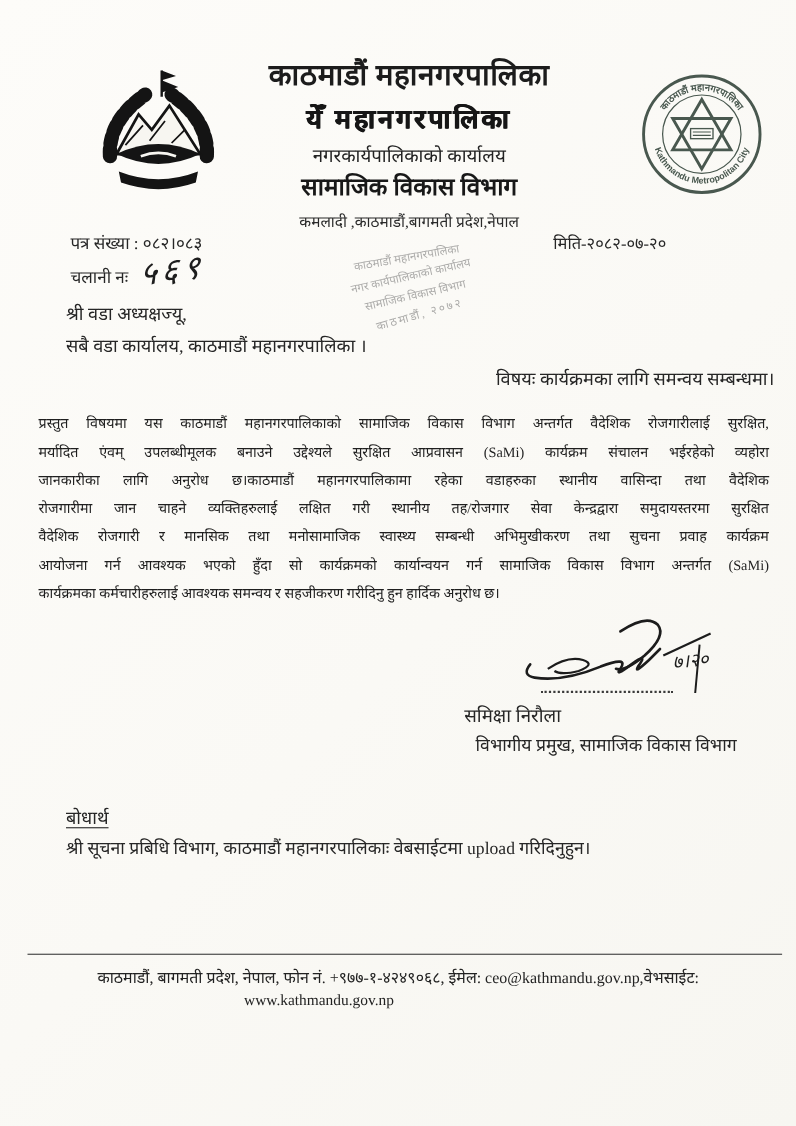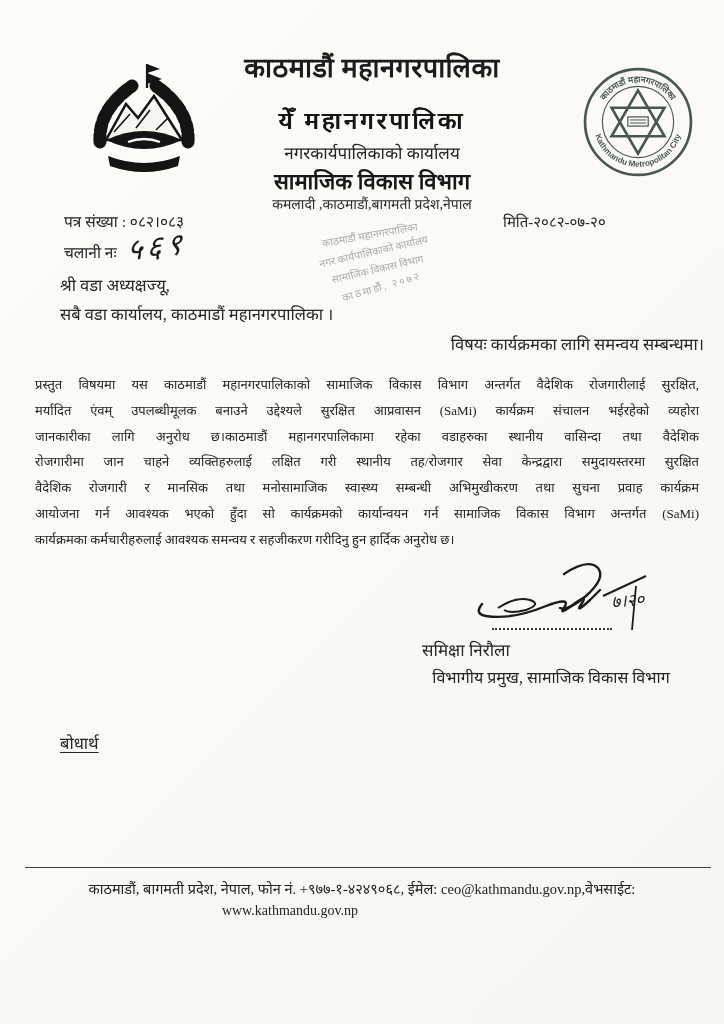--- a/index.html
+++ b/index.html
@@ -7,25 +7,25 @@
     position:relative;width:724px;height:1024px;margin:0 auto;
     background:linear-gradient(135deg,#fdfcf9 0%,#faf9f5 55%,#f7f6f1 100%);
     font-family:"Liberation Serif","DejaVu Serif",serif;
     color:#262626;overflow:hidden;
   }
   
   .emblem-left{position:absolute;left:84px;top:58px;width:120px;height:122px;}
   .seal-right{position:absolute;left:582px;top:66px;width:112px;height:112px;color:#49584f;}
   .header-center{position:absolute;left:152px;top:52px;width:440px;text-align:center;line-height:1.25;}
   .org-name{font-size:27px;font-weight:bold;letter-spacing:.5px;color:#1c1c1c;}
-  .org-newari{font-size:24px;font-weight:400;letter-spacing:3px;margin-top:20px;color:#161616;
+  .org-newari{font-size:24px;font-weight:700;letter-spacing:3px;margin-top:8px;color:#161616;
     text-shadow:.6px 0 #161616, -.4px 0 #161616;}
   .office{font-size:17px;margin-top:7px;color:#222;}
   .dept{font-size:22px;font-weight:bold;margin-top:4px;color:#181818;}
-  .addr{font-size:14px;margin-top:0;color:#2a2a2a;}
+  .addr{font-size:14px;margin-top:10px;color:#2a2a2a;}
   
   .stamp{
     position:absolute;left:272px;top:148px;width:190px;height:150px;
     transform:rotate(-13deg);color:rgba(105,105,105,.55);
     text-align:center;font-size:10.5px;line-height:1.7;pointer-events:none;
     display:flex;flex-direction:column;justify-content:flex-end;
   }
   .stamp div{white-space:nowrap;}
   .stamp .s1{transform:rotate(3deg);}
   .stamp .s4{letter-spacing:2px;transform:rotate(-3deg);}
@@ -157,18 +157,19 @@
       <path d="M135,40 L178,20" fill="none" stroke="#1c1c1c" stroke-width="2"></path>
       <path d="M168,30 L164,74" fill="none" stroke="#1c1c1c" stroke-width="1.8"></path>
       <text x="144" y="52" font-size="17" fill="#1c1c1c" transform="rotate(-6 144 52)" font-style="italic">७।२०</text>
     </svg>
   </div>
   <div class="dotted-line"></div>
   <div class="sig-name">समिक्षा निरौला</div>
   <div class="sig-title">विभागीय प्रमुख, सामाजिक विकास विभाग</div>
 
   <div class="cc-heading">बोधार्थ</div>
+  <div class="cc-line">श्री सूचना प्रबिधि विभाग, काठमाडौं महानगरपालिकाः वेबसाईटमा upload गरिदिनुहुन।</div>
 
   <div class="footer-rule"></div>
   <div class="footer-contact">काठमाडौं, बागमती प्रदेश, नेपाल, फोन नं. +९७७-१-४२४९०६८, ईमेल: ceo@kathmandu.gov.np,वेभसाईट:</div>
   <div class="footer-site">www.kathmandu.gov.np</div>
 
 </div>
 
 </body></html>

